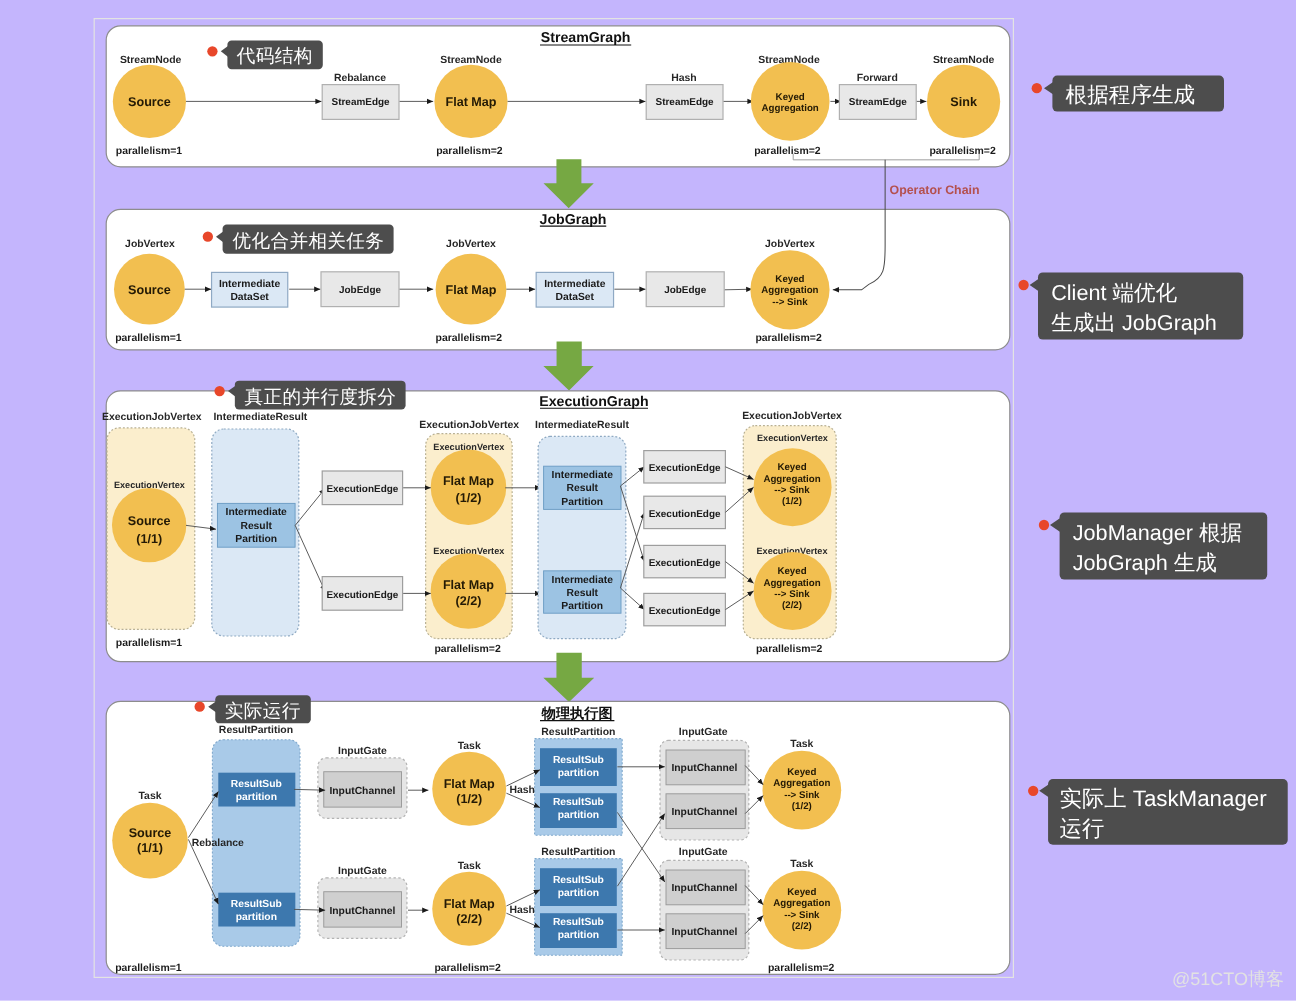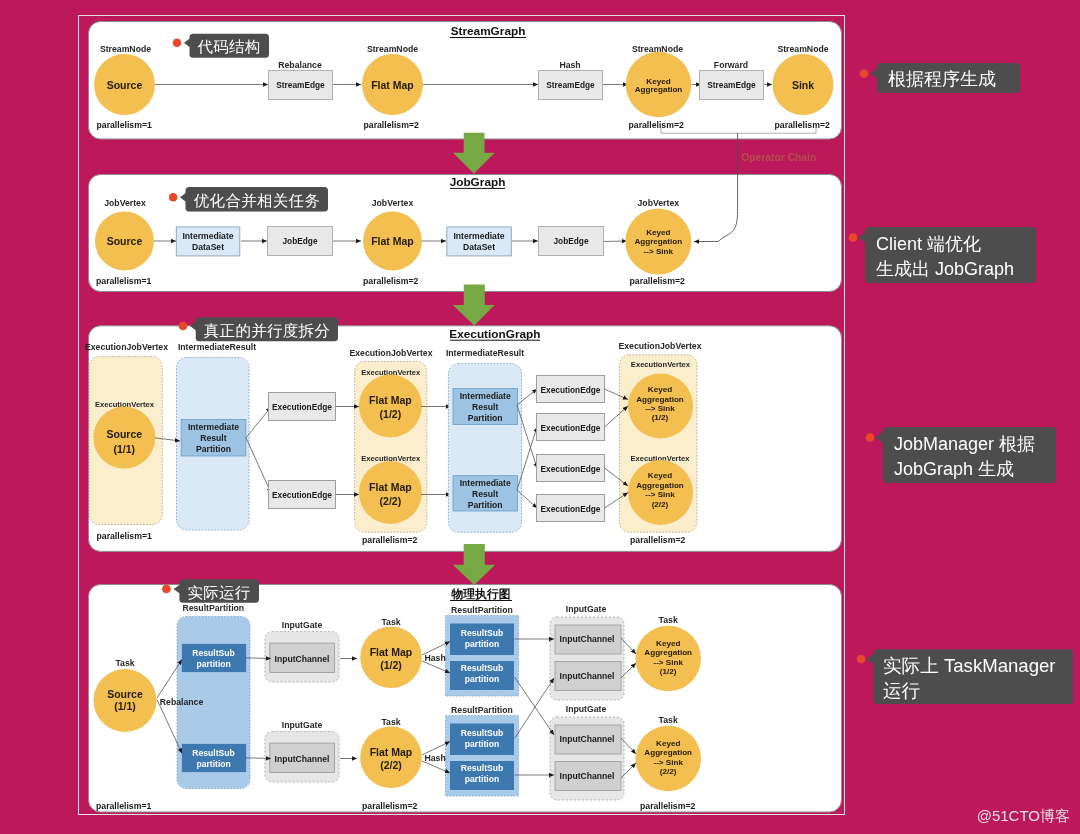--- a/index.html
+++ b/index.html
@@ -1,19 +1,19 @@
 <!DOCTYPE html>
 <html><head>
 <meta charset="utf-8">
 <title>Flink Graph</title>
 <style>
   html,body{margin:0;padding:0;background:#ffffff;}
   body{width:1080px;height:834px;overflow:hidden;
        font-family:"Liberation Sans","DejaVu Sans",sans-serif;}
-  #stage{position:relative;width:1080px;height:834px;background:#be185d;}
+  #stage{position:relative;width:1080px;height:834px;background:#c4b5fd;}
   svg{display:block;}
   .t{font-family:"Liberation Sans","DejaVu Sans",sans-serif;fill:#1a1a1a;}
   .cap{font-size:8.7px;font-weight:bold;fill:#262626;}
   .capsm{font-size:7.6px;font-weight:bold;fill:#262626;}
   .boxtxt8{font-size:8.3px;font-weight:bold;fill:#1a1a1a;}
   .boxtxtL{font-size:8.6px;font-weight:bold;fill:#1a1a1a;}
   .boxtxtw{font-size:8.6px;font-weight:bold;fill:#ffffff;}
   .circtxt{font-size:10.5px;font-weight:bold;fill:#241a05;}
   .circsm{font-size:8.1px;font-weight:bold;fill:#241a05;}
   .para{font-size:8.7px;font-weight:bold;fill:#1a1a1a;}

